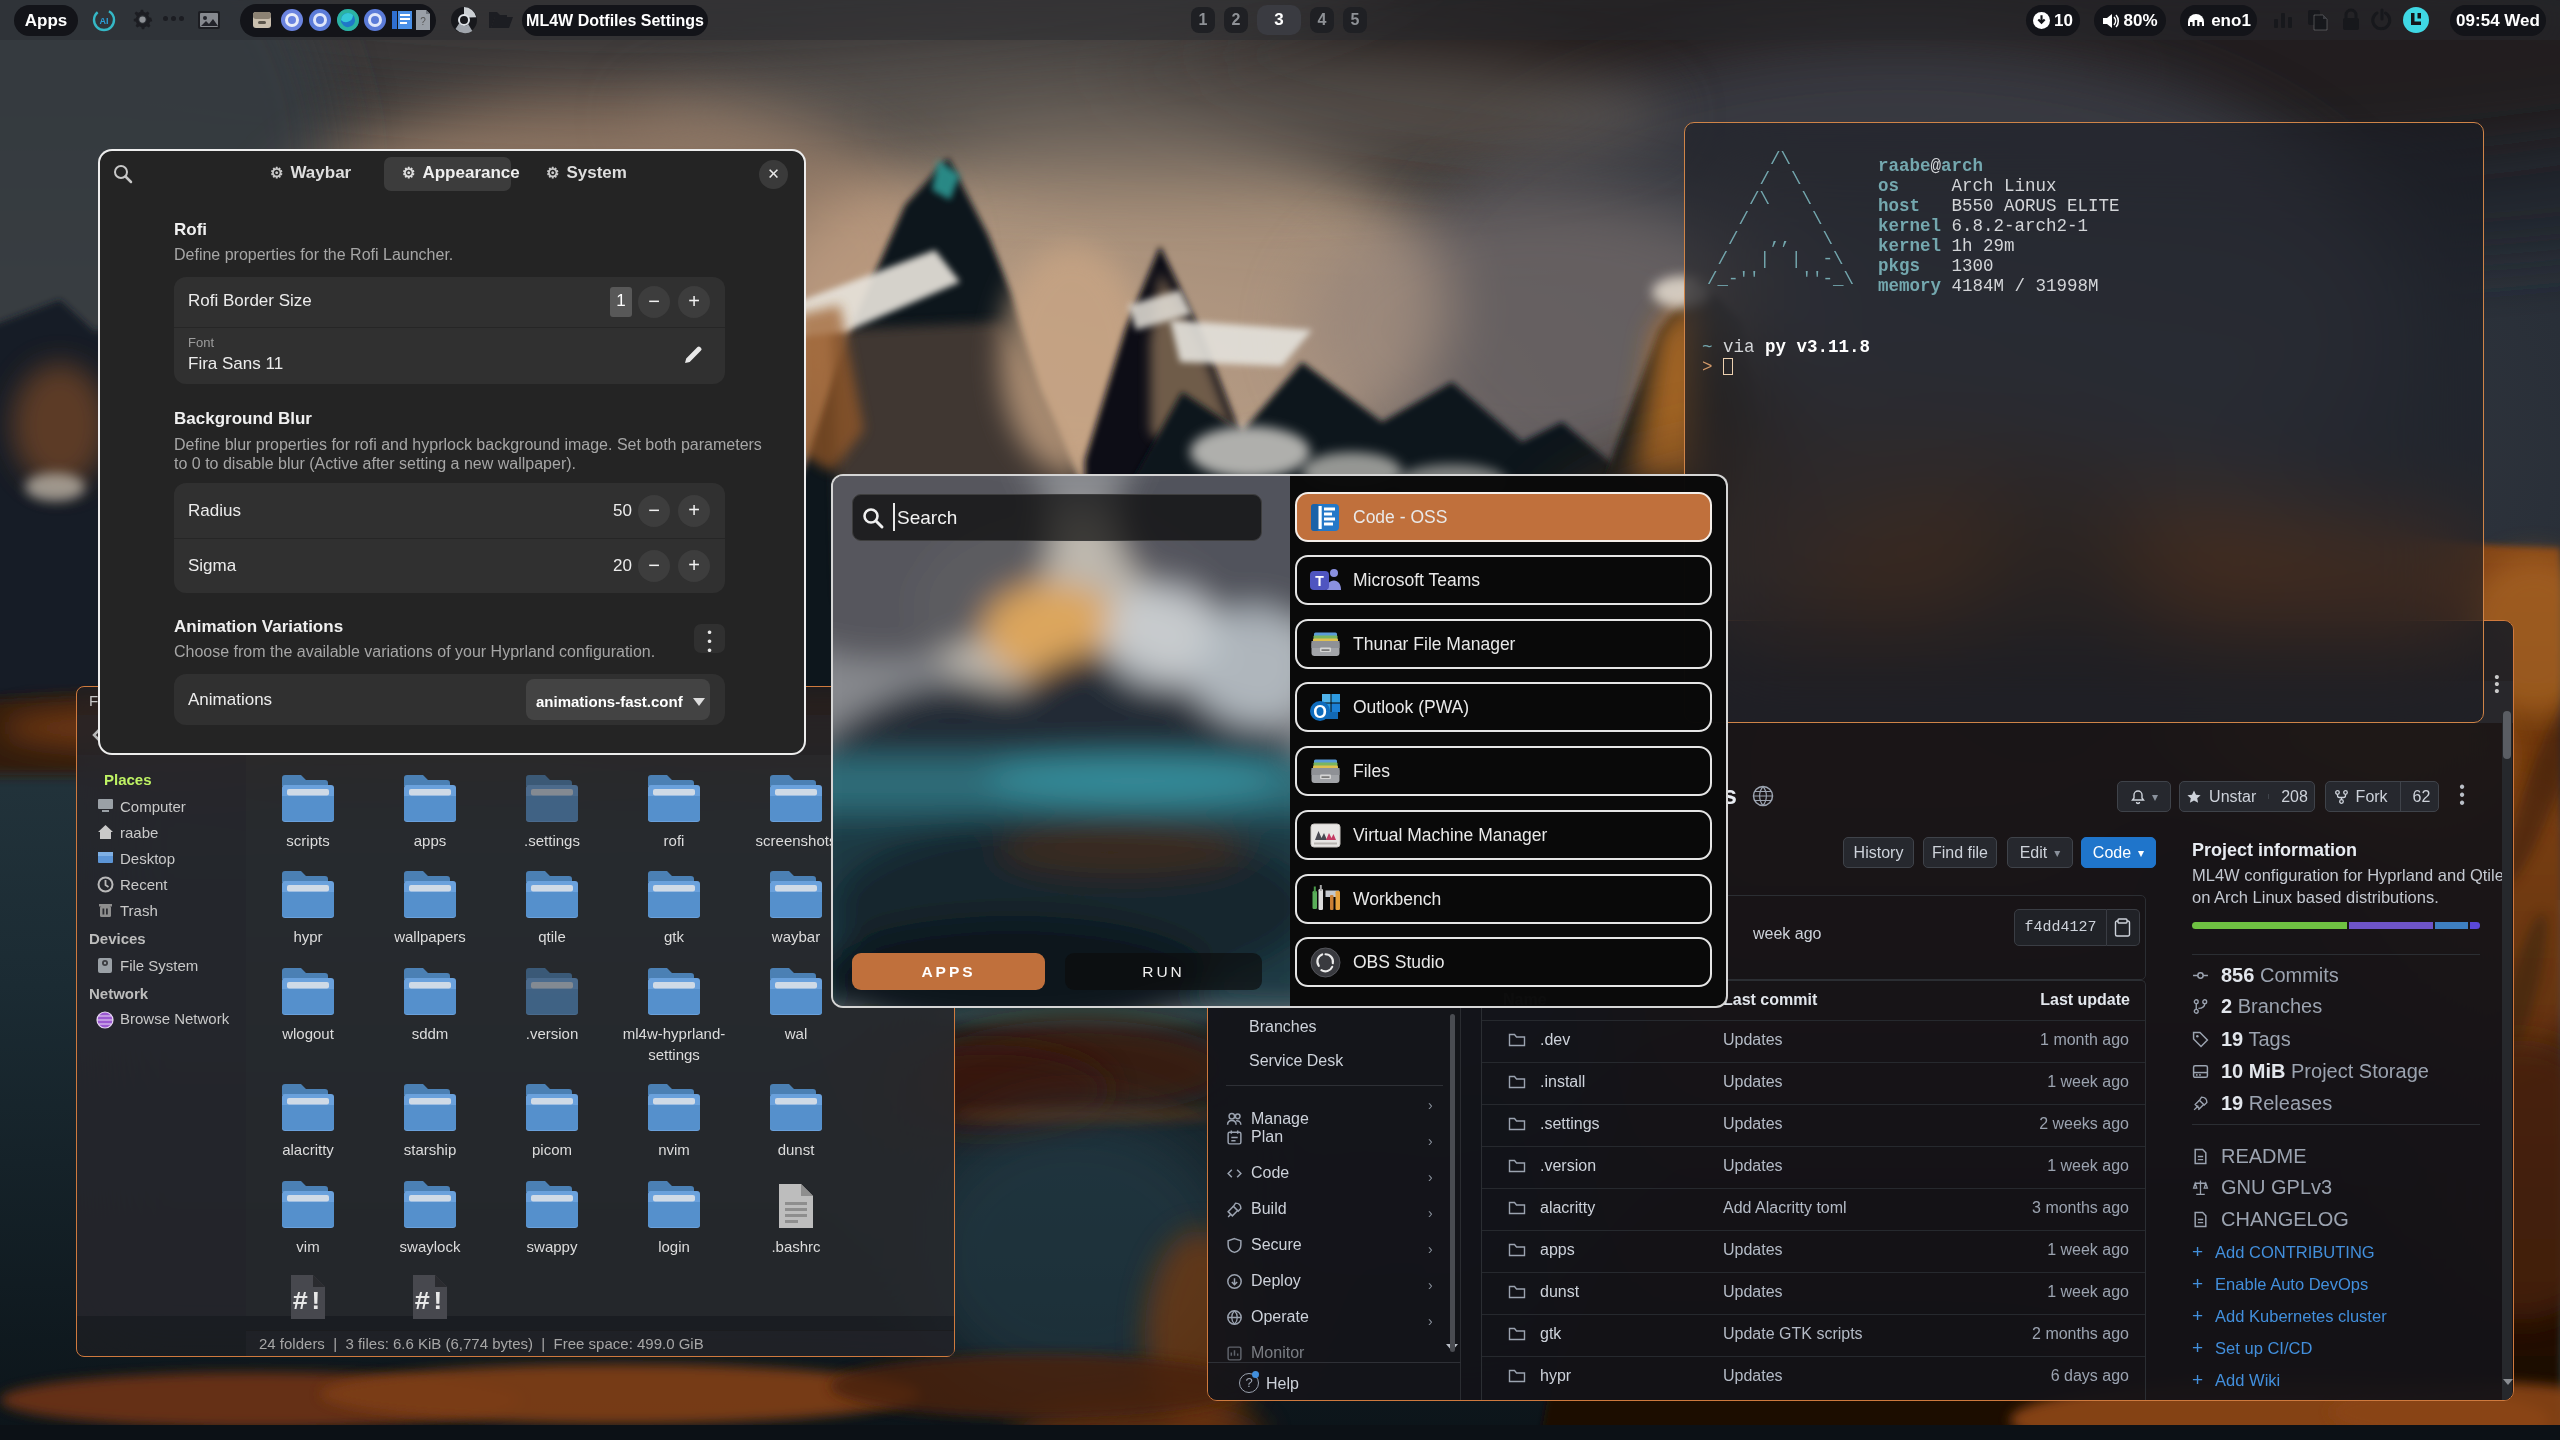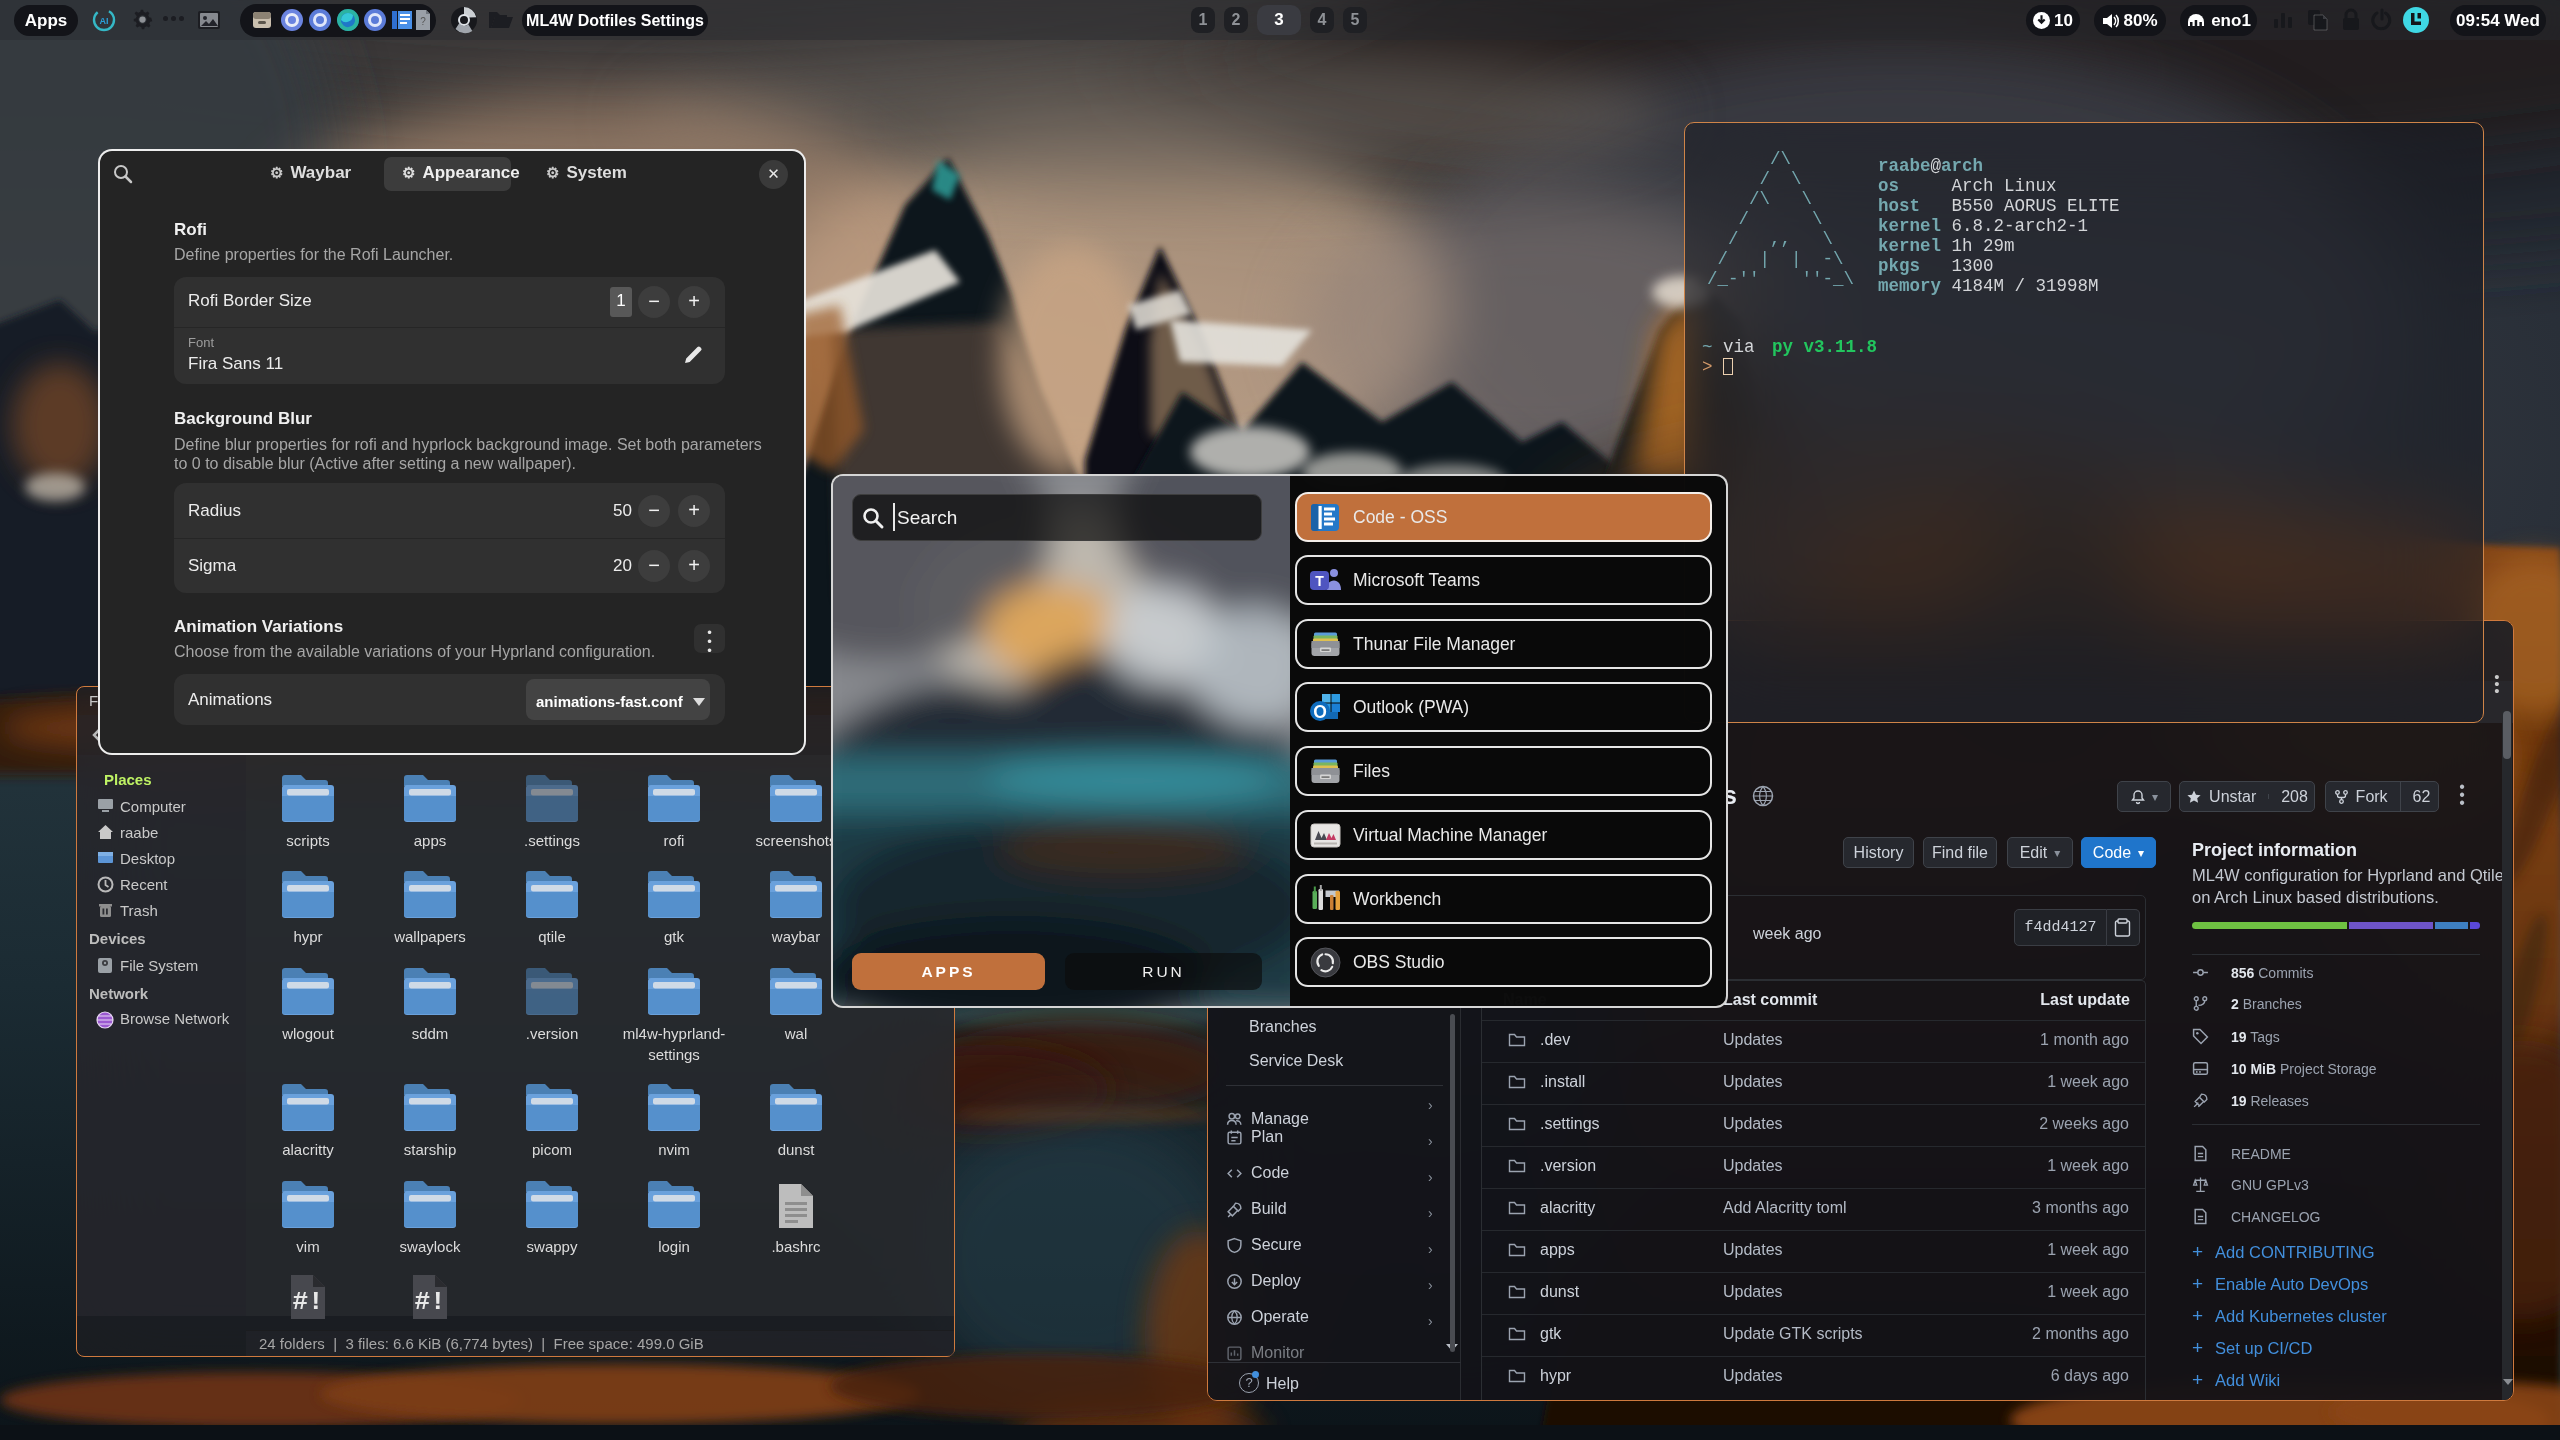--- a/index.html
+++ b/index.html
@@ -26,21 +26,21 @@
   #term{left:1684px;top:122px;width:800px;height:601px;background:rgba(25,28,34,0.55);backdrop-filter:blur(48px) saturate(0.95);
     border:1px solid #cf8448;border-radius:10px;z-index:26;
     font-family:"Liberation Mono",monospace;font-size:17.5px;color:#ccc;}
   
   #browser{left:1207px;top:620px;width:1307px;height:781px;background:rgba(20,21,26,0.82);backdrop-filter:blur(48px);
     border:1px solid #cf7a3e;border-radius:10px;z-index:24;overflow:hidden;color:#cfd4dc;}
   .sbi{position:absolute;left:18px;display:flex;align-items:center;gap:8px;color:#cdd2da;}
   .sbi svg{width:17px;height:17px;}
   .gbtn{position:absolute;height:31px;background:#26282e;border:1px solid #3f434a;border-radius:5px;
     color:#cdd2da;font-size:16px;display:flex;align-items:center;justify-content:center;}
-  .pstat{position:absolute;left:984px;display:flex;align-items:center;gap:22px;color:#9ba3b0;font-size:14px;justify-content:space-between;}
+  .pstat{position:absolute;left:984px;display:flex;align-items:center;gap:12px;color:#9ba3b0;font-size:20px;justify-content:space-between;}
   .pstat svg{width:17px;height:17px;}
   .pstat b{color:#e2e6ec;}
   .plink{position:absolute;left:984px;color:#428fdc;font-size:16.5px;}
   .plink:before{content:"+";margin-right:12px;font-size:19px;}
   .trow{position:absolute;left:274px;width:663px;height:42px;border-top:1px solid #26292e;color:#cdd2da;font-size:16px;}
   .trow .nm{position:absolute;left:58px;top:10px;}
   .trow .cm{position:absolute;left:241px;top:10px;color:#b4bbc6;}
   .trow .dt{position:absolute;right:16px;top:10px;color:#9ba3b0;}
   .trow svg{position:absolute;left:26px;top:11px;width:18px;height:16px;}
   
@@ -756,21 +756,21 @@
   /   ,,   \
  /   |  |  -\
 /_-''    ''-_\</pre>
     <pre class="abs" style="left:193px;top:33px;margin:0;font-family:'Liberation Mono',monospace;font-size:17.5px;line-height:20px;color:#d3d5d8;"><b style="color:#74a8af;">raabe</b>@<b style="color:#74a8af;">arch</b>
 <b style="color:#74a8af;">os</b>     Arch Linux
 <b style="color:#74a8af;">host</b>   B550 AORUS ELITE
 <b style="color:#74a8af;">kernel</b> 6.8.2-arch2-1
 <b style="color:#74a8af;">kernel</b> 1h 29m
 <b style="color:#74a8af;">pkgs</b>   1300
 <b style="color:#74a8af;">memory</b> 4184M / 31998M</pre>
-    <pre class="abs" style="left:17px;top:214px;margin:0;font-family:'Liberation Mono',monospace;font-size:17.5px;line-height:20px;color:#d3d5d8;"><span style="color:#74a8af;">~</span> via <b style="color:#22c55e;margin-left:7px;">py v3.11.8</b>
+    <pre class="abs" style="left:17px;top:214px;margin:0;font-family:'Liberation Mono',monospace;font-size:17.5px;line-height:20px;color:#d3d5d8;"><span style="color:#74a8af;">~</span> via <b style="color:#ffffff;">py v3.11.8</b>
 <span style="color:#d49a6a;">&gt;</span> <span style="display:inline-block;width:10px;height:17px;border:1.5px solid #ecd0b0;vertical-align:-3px;"></span></pre>
   </div>
   <div id="rofi" class="win">
     <div class="abs" style="left:0;top:0;width:457px;height:530px;overflow:hidden;">
       <svg width="457" height="530" viewBox="0 0 457 530">
         <filter id="rb" x="-20%" y="-20%" width="140%" height="140%">
             <feGaussianBlur stdDeviation="16"></feGaussianBlur>
           </filter>
         <rect width="457" height="530" fill="#85878c"></rect>
         <g filter="url(#rb)">

